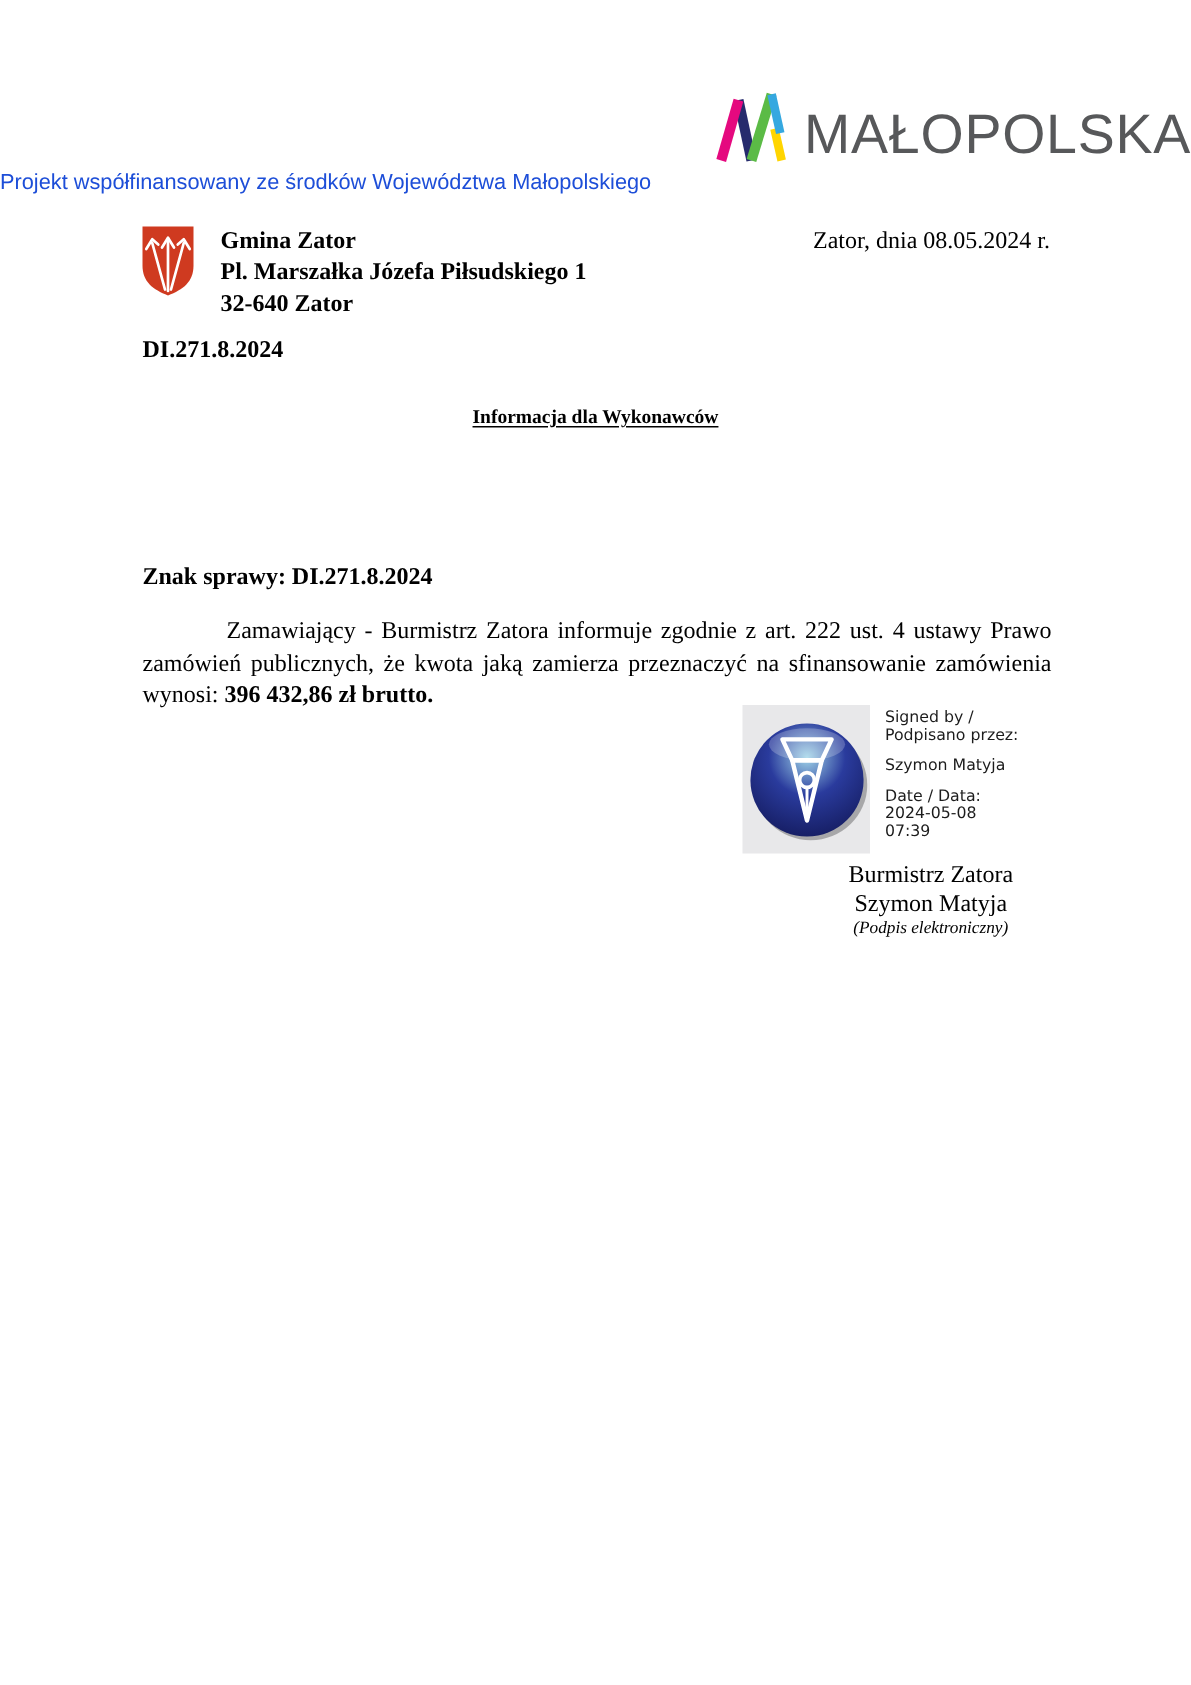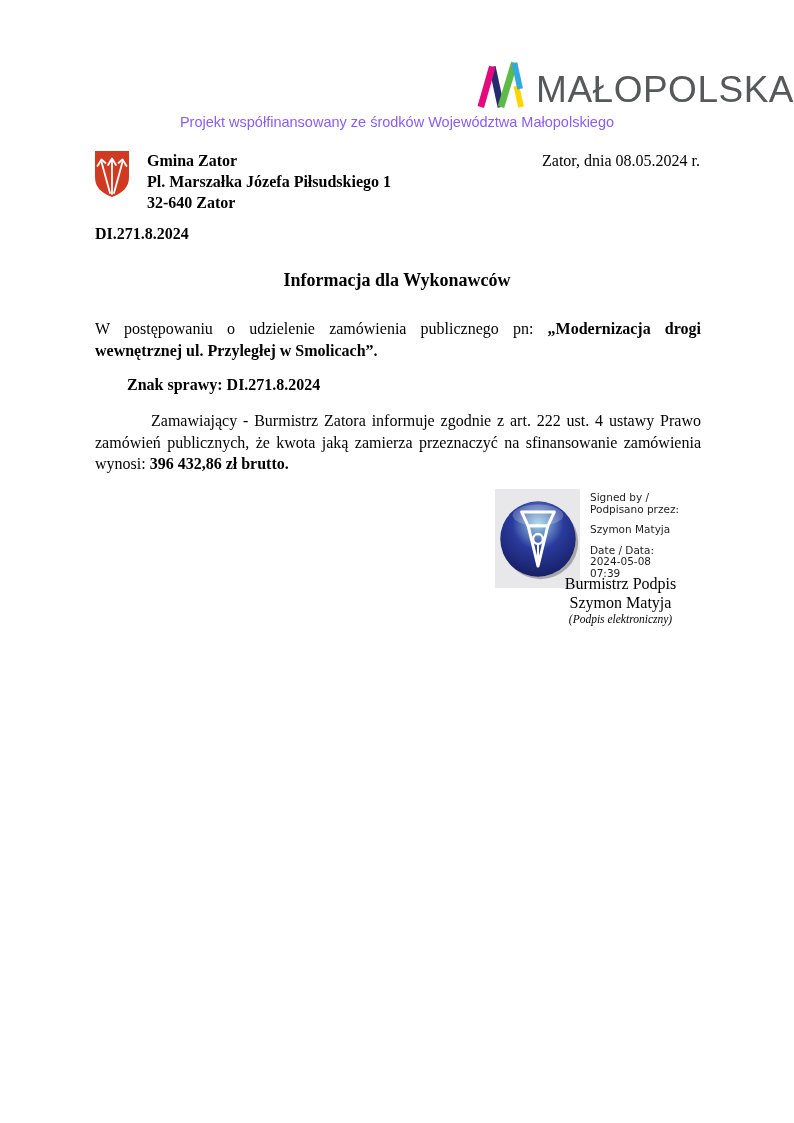--- a/index.html
+++ b/index.html
@@ -15,53 +15,53 @@
     display:flex; justify-content:flex-end; align-items:flex-end; gap:12px;
   }
   .logo-m { width:48px; height:54px; display:block; }
   .logo-wordmark {
     font-family:"Liberation Sans", sans-serif;
     font-size:37px; line-height:1; color:#57585a; letter-spacing:0.5px;
     padding-bottom:2px; font-weight:400;
   }
   .logo-subtitle {
     position:absolute; top:114px; left:0; width:100%;
-    text-align:center; font-family:"Liberation Sans", sans-serif;
-    font-size:14.5px; color:#8b5cf6;
+    text-align:left; font-family:"Liberation Sans", sans-serif;
+    font-size:14.5px; color:#1d4ed8;
   }
   
   .crest { position:absolute; left:93px; top:150px; width:38px; height:48px; }
   .sender {
     position:absolute; left:147px; top:150px;
     font-size:16px; font-weight:bold; line-height:21px;
   }
   .date-line {
     position:absolute; top:150px; right:94px;
     font-size:16px; line-height:21px;
   }
   .reference {
     position:absolute; left:95px; top:225px;
     font-size:16px; font-weight:bold;
   }
   
   .doc-title {
     position:absolute; top:270px; left:0; width:100%;
-    text-align:center; font-size:18px; font-weight:bold;
-    text-underline-offset:2px;
+    text-align:center; font-size:13px; font-weight:bold;
+    text-decoration:underline; text-underline-offset:2px;
   }
   .para { position:absolute; left:95px; width:606px; font-size:16px; line-height:21.5px; }
   .p1 { top:318px; }
-  .znak { top:374px; font-weight:bold;margin-left:32px; }
+  .znak { top:374px; font-weight:bold; }
   .p2 { top:410px; }
   .line-justify { text-align:justify; text-align-last:justify; }
   .line-left { text-align:left; }
   .indent { text-indent:56px; }
   .b { font-weight:bold; }
   
-  .stamp { position:absolute; left:495px; top:470px; display:flex;margin-top:19px; }
+  .stamp { position:absolute; left:495px; top:470px; display:flex; }
   .stamp-icon-box {
     width:85px; height:99px; background:#e8e8ea;
     display:flex; align-items:center; justify-content:center;
   }
   .stamp-icon-box svg { width:82px; height:94px; }
   .stamp-text {
     margin-left:10px; padding-top:3px;
     font-family:"DejaVu Sans", sans-serif;
     font-size:10.5px; line-height:11.5px; color:#1c1c1c; white-space:nowrap;
   }
@@ -107,24 +107,20 @@
     <div>Pl. Marszałka Józefa Piłsudskiego 1</div>
     <div>32-640 Zator</div>
   </div>
 
   <div class="date-line">Zator, dnia 08.05.2024 r.</div>
 
   <div class="reference">DI.271.8.2024</div>
 
   <div class="doc-title">Informacja dla Wykonawców</div>
 
-  <div class="para p1">
-    <div class="line-justify"><span>W postępowaniu o udzielenie zamówienia publicznego pn: </span><span class="b">„Modernizacja drogi</span></div>
-    <div class="line-left b">wewnętrznej ul. Przyległej w Smolicach”.</div>
-  </div>
 
   <div class="para znak">Znak sprawy: DI.271.8.2024</div>
 
   <div class="para p2">
     <div class="line-justify indent">Zamawiający - Burmistrz Zatora informuje zgodnie z art. 222 ust. 4 ustawy Prawo</div>
     <div class="line-justify">zamówień publicznych, że kwota jaką zamierza przeznaczyć na sfinansowanie zamówienia</div>
     <div class="line-left"><span>wynosi: </span><span class="b">396 432,86 zł brutto.</span></div>
   </div>
 
   <div class="stamp">
@@ -156,18 +152,18 @@
       <div class="stamp-group">Szymon Matyja</div>
       <div>
         <div>Date / Data:</div>
         <div>2024-05-08</div>
         <div>07:39</div>
       </div>
     </div>
   </div>
 
   <div class="signatory">
-    <div class="signatory-role">Burmistrz Podpis</div>
+    <div class="signatory-role">Burmistrz Zatora</div>
     <div class="signatory-name">Szymon Matyja</div>
     <div class="signatory-note">(Podpis elektroniczny)</div>
   </div>
 
 </div>
 
 </body></html>

